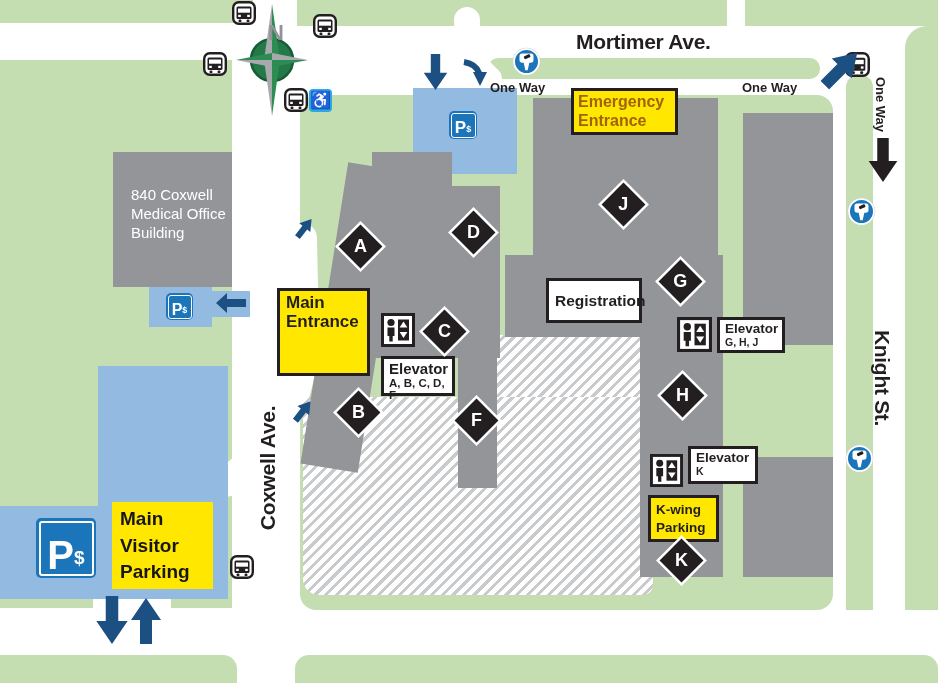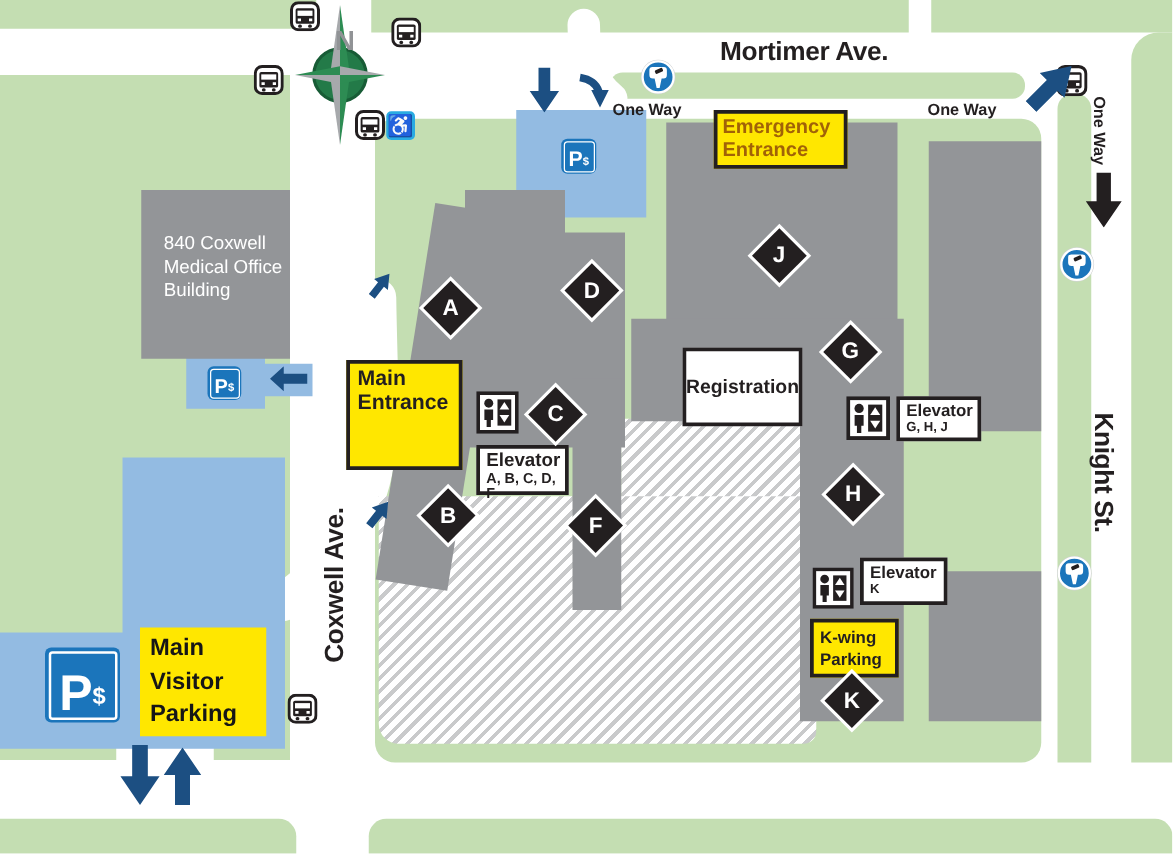--- a/index.html
+++ b/index.html
@@ -105,21 +105,21 @@
     <div class="pre" style="font-weight:bold;font-size:13.5px;line-height:1.3;">K-wing
 Parking</div>
   </div>
 
   <div class="ybox noborder" style="left:112px;top:502px;width:101px;height:87px;padding:4px 8px;">
     <div class="pre" style="font-weight:bold;font-size:19px;line-height:1.4;color:#161616;">Main
 Visitor
 Parking</div>
   </div>
 
-  <div class="wbox" style="left:546px;top:278px;width:96px;height:63px;display:flex;align-items:center;justify-content:center;">
+  <div class="wbox" style="left:546px;top:278px;width:96px;height:45px;display:flex;align-items:center;">
     <span style="font-weight:bold;font-size:15.5px;">Registration</span>
   </div>
 
   <div class="wbox" style="left:381px;top:356px;width:74px;height:40px;padding:2px 5px;">
     <div style="font-weight:bold;font-size:15px;line-height:1.05;">Elevator</div>
     <div style="font-weight:bold;font-size:11.5px;">A, B, C, D, F</div>
   </div>
 
   <div class="wbox" style="left:717px;top:317px;width:68px;height:36px;padding:2px 5px;">
     <div style="font-weight:bold;font-size:13.5px;line-height:1.05;">Elevator</div>

